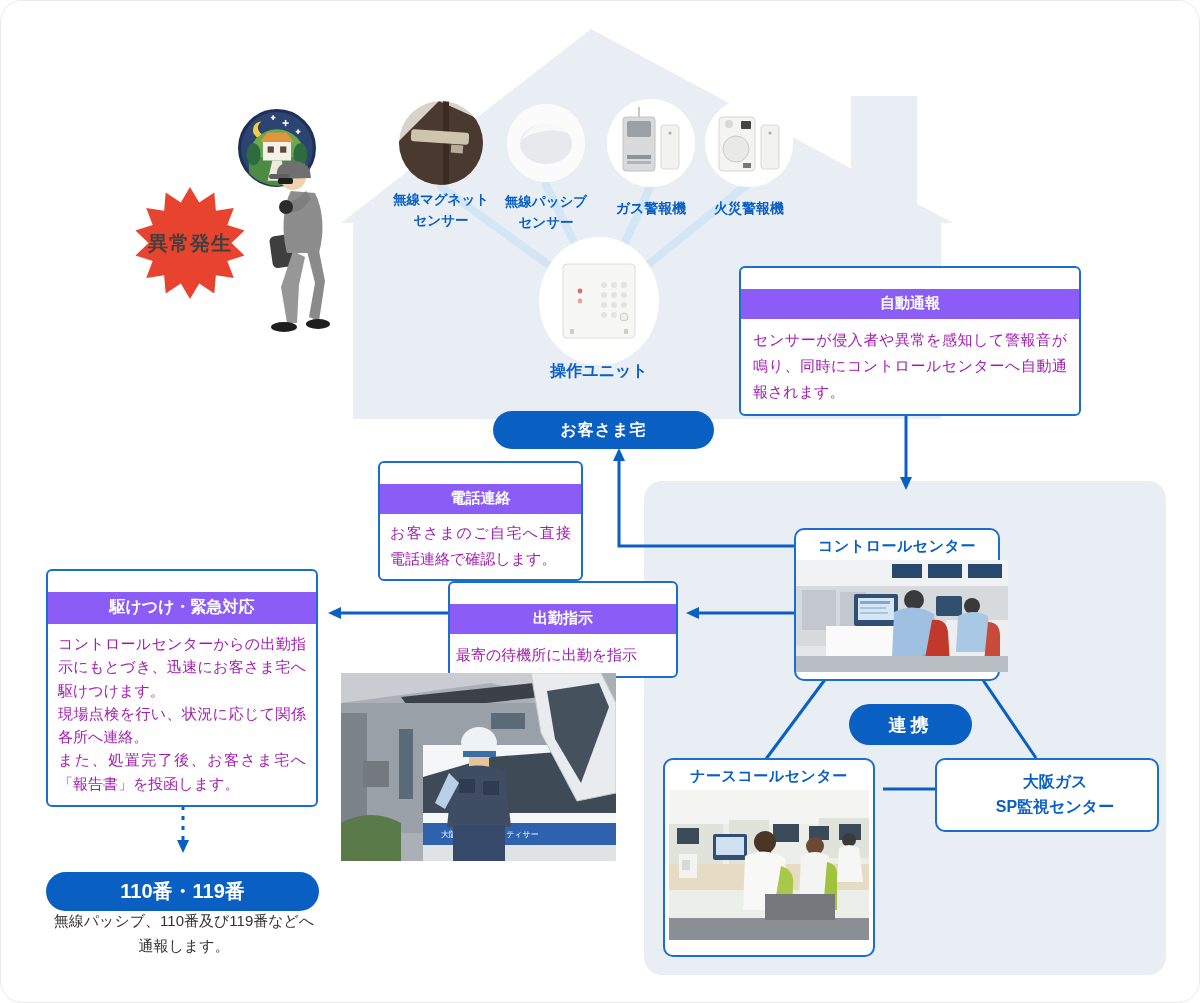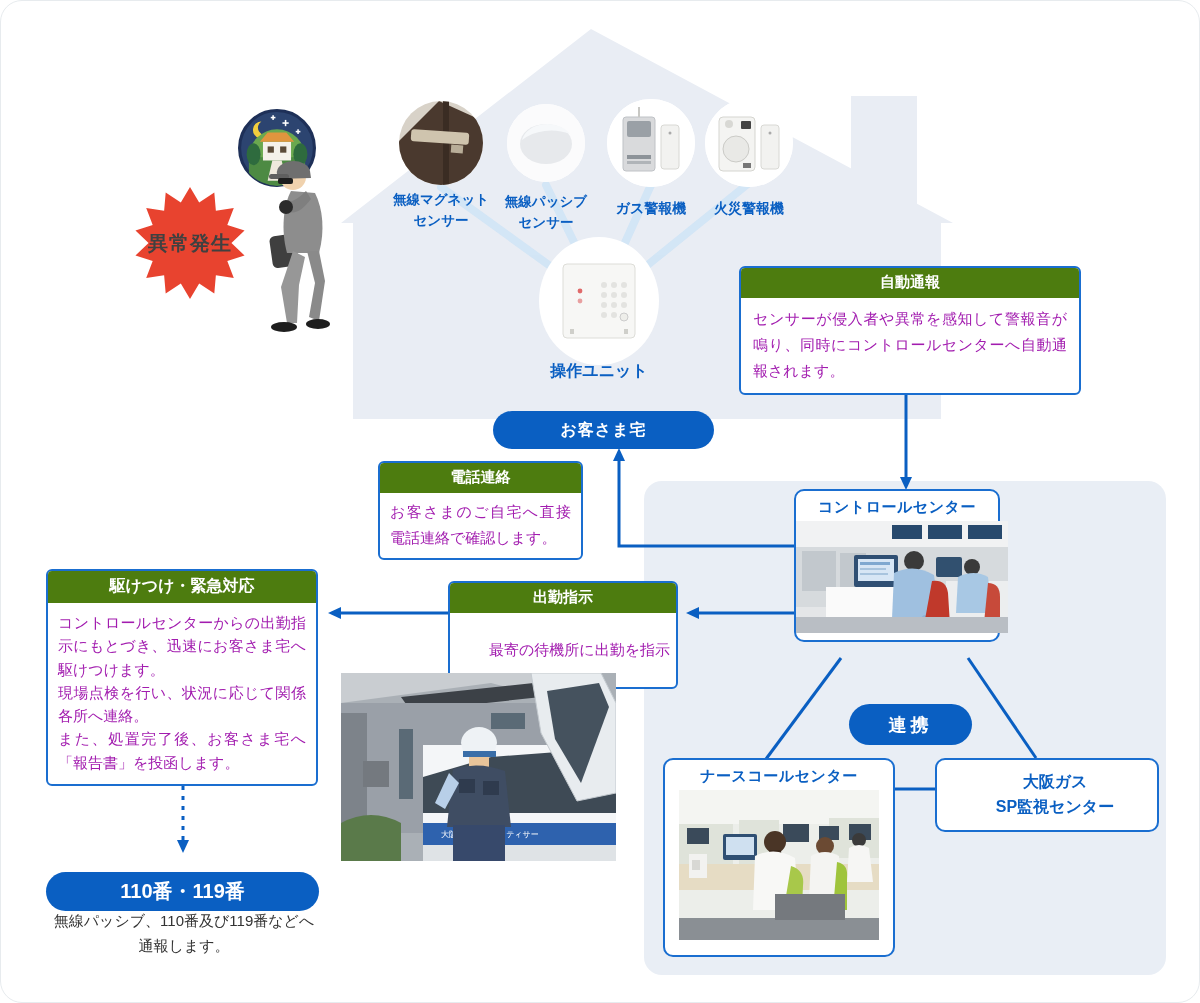--- a/index.html
+++ b/index.html
@@ -4,23 +4,23 @@
 <style>
   html,body{margin:0;padding:0;background:#fff;}
   body{font-family:"Liberation Sans","DejaVu Sans",sans-serif;}
   .stage{position:relative;width:1200px;height:1003px;background:#fff;border:1px solid #e7ebee;border-radius:22px;overflow:hidden;box-sizing:border-box;}
   .abs{position:absolute;}
   svg{display:block;}
   
   .side-panel{left:643px;top:480px;width:522px;height:494px;background:#e9eef5;border-radius:18px;}
   
   .info-box{background:#fff;border:2px solid #1a6ed0;border-radius:6px;box-sizing:border-box;overflow:hidden;}
-  .info-box .hd{background:#4d7c0f;color:#fff;font-weight:700;text-align:center;font-size:15px;padding:5px 4px 6px;}
+  .info-box .hd{background:#8b5cf6;color:#fff;font-weight:700;text-align:center;font-size:15px;padding:5px 4px 6px;margin-top:21px;}
   .info-box .bd{color:#a21caf;font-size:15px;line-height:1.72;padding:8px 12px 10px;text-align:justify;white-space:pre-line;}
-  .bd.center{text-align:right;white-space:nowrap;padding:24px 6px;}
+  .bd.center{text-align:left;white-space:nowrap;padding:8px 6px;}
   
   .pill{background:#0a5fc2;color:#fff;font-weight:700;text-align:center;border-radius:999px;display:flex;align-items:center;justify-content:center;box-sizing:border-box;margin-top:10px;}
   
   .photo-box{background:#fff;border:2px solid #1a6ed0;border-radius:10px;box-sizing:border-box;text-align:center;}
   .photo-box .ttl{color:#0a5fc2;font-weight:700;font-size:15px;padding:7px 2px 4px;letter-spacing:.5px;}
   .blue-label{color:#0a5fc2;font-weight:700;text-align:center;white-space:pre-line;}
   .note{color:#333;font-size:15px;line-height:1.65;text-align:center;white-space:pre-line;}
   .circ{border-radius:50%;overflow:hidden;background:#fff;}
   .star-label{color:#404040;font-weight:700;font-size:20px;letter-spacing:1px;}
 </style>
@@ -229,21 +229,21 @@
       <rect x="122" y="78" width="33" height="6" fill="#3a6ea8"></rect>
       <rect x="128" y="84" width="20" height="12" fill="#e8c49a"></rect>
       <path d="M112,96 q26,-8 52,2 l6,56 h-64 z" fill="#3f4d63"></path>
       <rect x="118" y="106" width="16" height="14" fill="#2f3b4e"></rect>
         <rect x="142" y="108" width="16" height="14" fill="#2f3b4e"></rect>
       <path d="M108,100 l-14,30 10,6 14,-26 z" fill="#b8cfe8"></path>
       <rect x="112" y="152" width="52" height="36" fill="#37496b"></rect>
     </svg>
   </div>
 
-  <div class="abs photo-box" style="left:793px;top:488px;width:206px;height:153px;">
+  <div class="abs photo-box" style="left:793px;top:527px;width:206px;height:153px;">
     <div class="ttl">コントロールセンター</div>
     <svg width="212" height="112" viewBox="0 0 212 112" style="margin:0 auto;">
       <rect width="212" height="112" fill="#e4e6e8"></rect>
       <rect width="212" height="26" fill="#f1f2f3"></rect>
       <g fill="#27496d">
           <rect x="96" y="4" width="30" height="14"></rect>
           <rect x="132" y="4" width="34" height="14"></rect>
           <rect x="172" y="4" width="34" height="14"></rect>
         </g>
       <rect x="0" y="26" width="212" height="60" fill="#d6dadd"></rect>
@@ -265,21 +265,21 @@
       <path d="M136,60 q14,-2 16,12 l2,32 h-26 z" fill="#c0392b"></path>
       <circle cx="176" cy="46" r="8" fill="#3a3a3a"></circle>
       <path d="M162,56 q16,-8 30,0 l4,36 h-36 z" fill="#a8c8e4"></path>
       <path d="M192,62 q12,0 12,14 l0,26 h-16 z" fill="#c74a3a"></path>
       <rect x="0" y="96" width="212" height="16" fill="#b9bec4"></rect>
     </svg>
   </div>
 
   <div class="abs pill" style="left:848px;top:693px;width:123px;height:41px;font-size:18px;letter-spacing:4px;">連携</div>
 
-  <div class="abs photo-box" style="left:662px;top:757px;width:232px;height:199px;">
+  <div class="abs photo-box" style="left:662px;top:757px;width:212px;height:199px;">
     <div class="ttl">ナースコールセンター</div>
     <svg width="200" height="150" viewBox="0 0 200 150" style="margin:0 auto;">
       <rect width="200" height="150" fill="#eceeea"></rect>
       <rect width="200" height="34" fill="#f4f5f2"></rect>
       <g fill="#dfe3da">
           <rect x="0" y="34" width="54" height="40"></rect>
           <rect x="60" y="30" width="40" height="44"></rect>
           <rect x="150" y="28" width="50" height="40"></rect>
         </g>
       <g fill="#3a4a5a">

